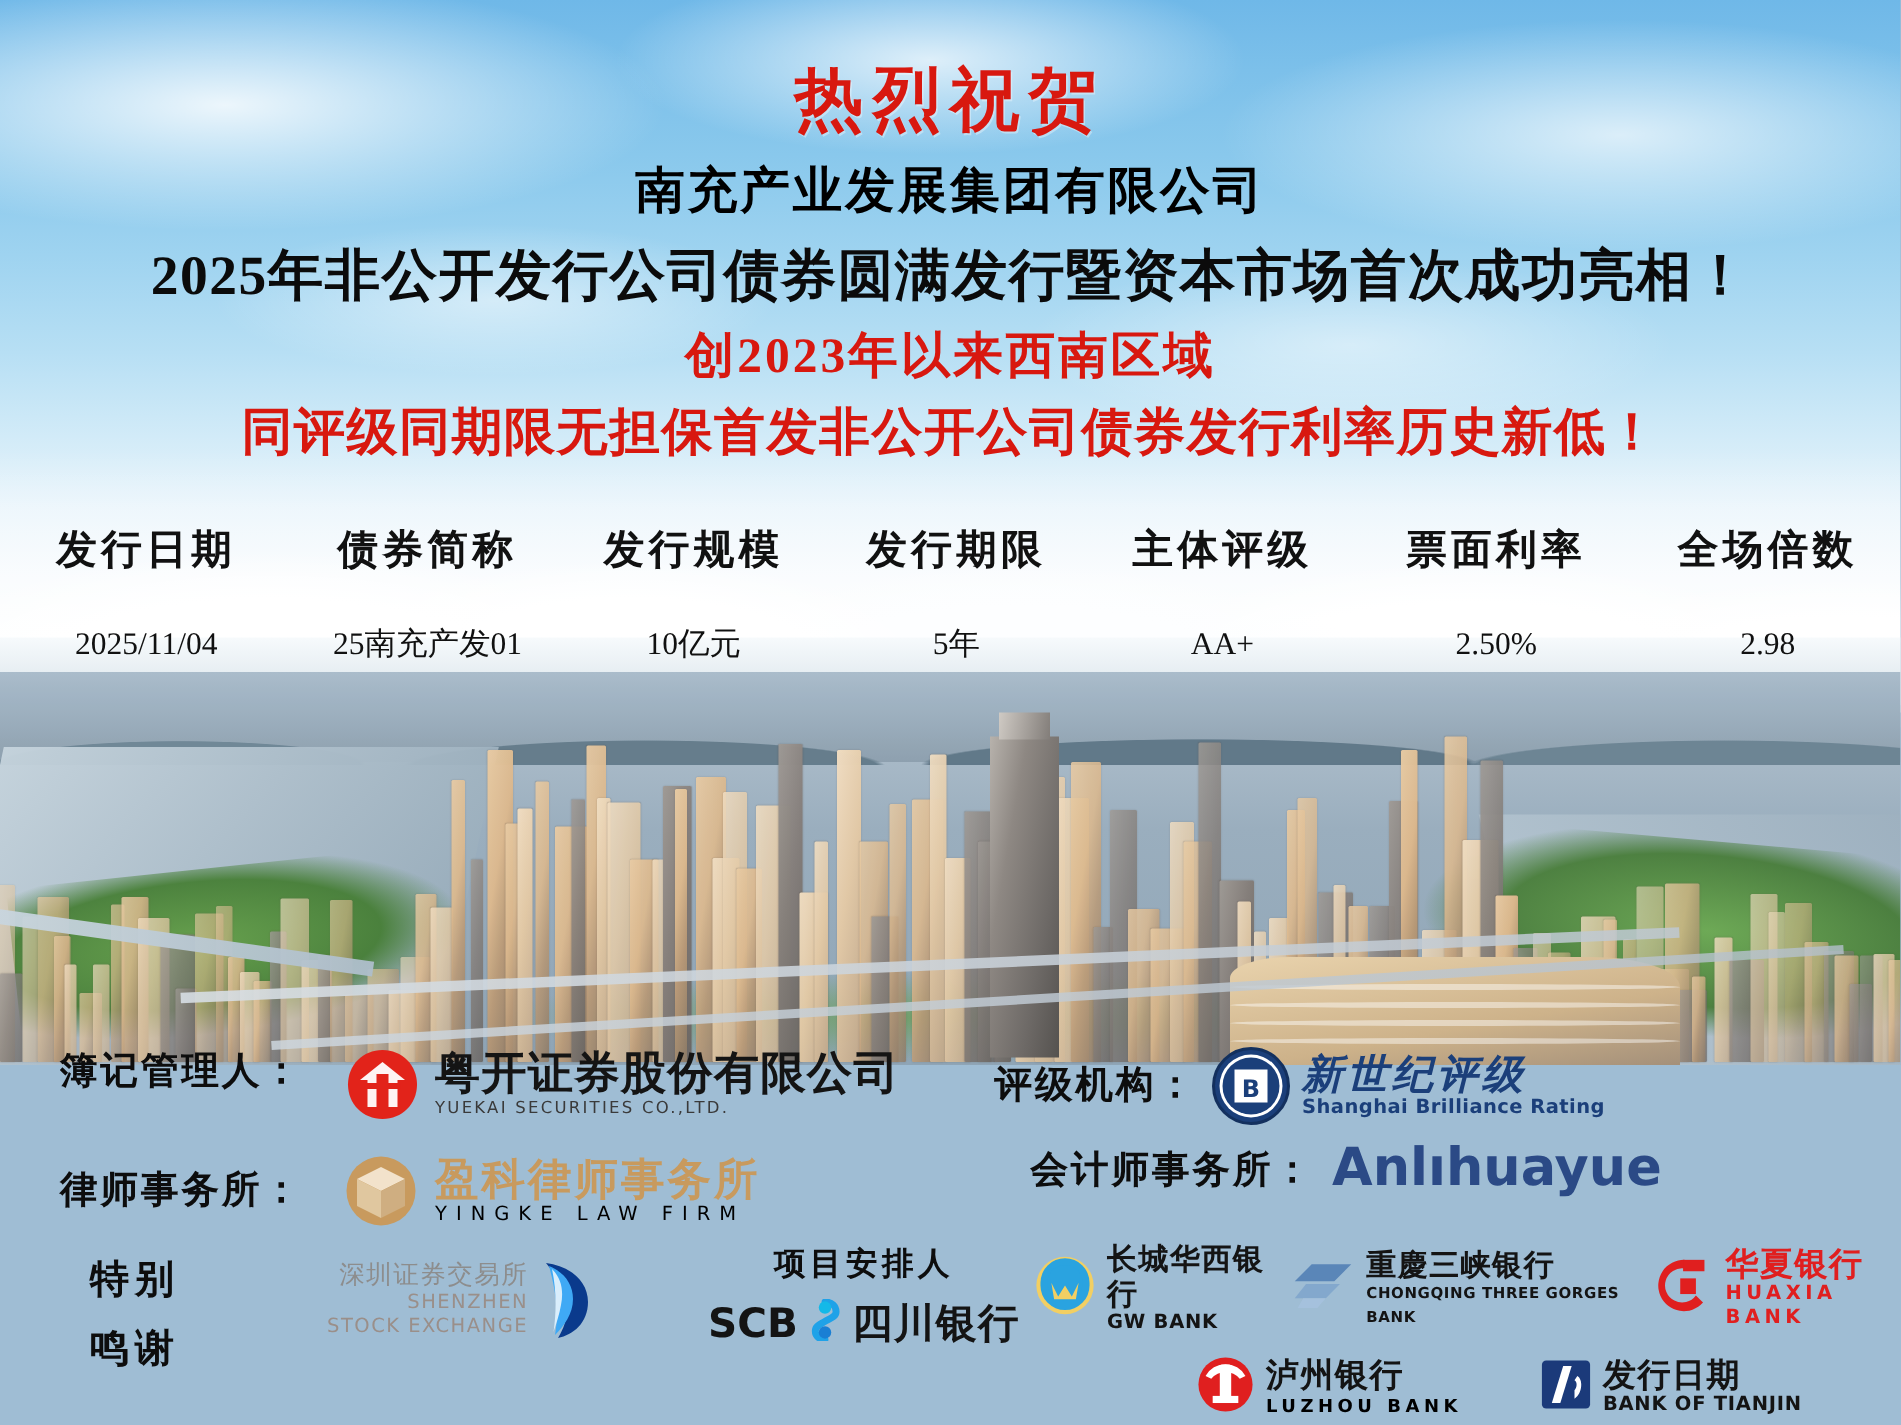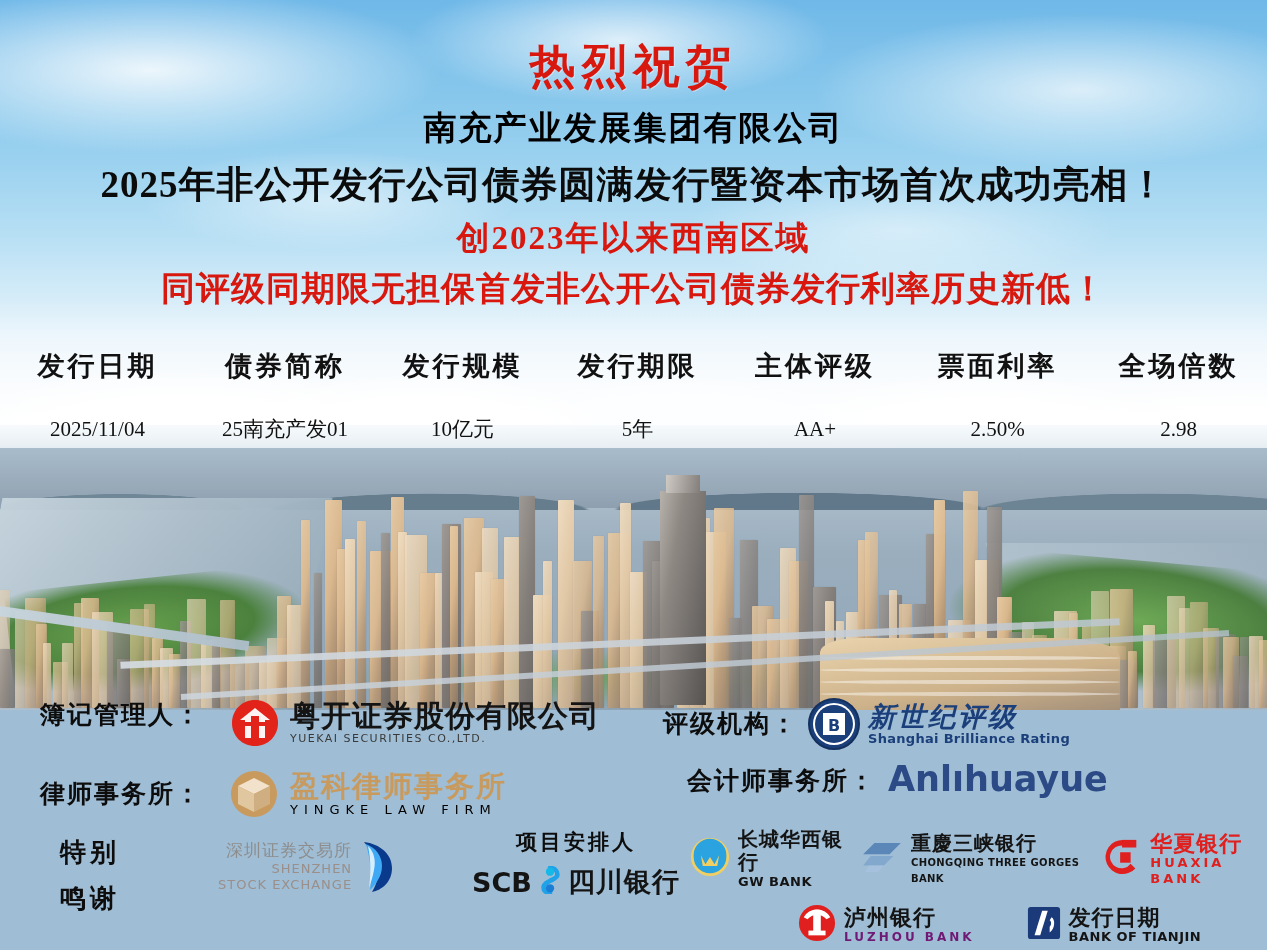--- a/index.html
+++ b/index.html
@@ -495,21 +495,21 @@
               <svg viewBox="0 0 40 40" width="38" height="38">
                 <circle cx="20" cy="20" r="19" fill="#e01f1f"></circle>
                 <path d="M6 14 A16 16 0 0 1 34 14 L30 16 A13 13 0 0 0 10 16 Z" fill="#ffffff"></path>
                 <rect x="16" y="10" width="8" height="22" fill="#ffffff"></rect>
                 <rect x="11" y="28" width="18" height="5" fill="#ffffff"></rect>
                 <rect x="17" y="6" width="6" height="5" fill="#ffffff"></rect>
               </svg>
             </span>
             <span>
               <span class="bk-cn" style="display:block;font-size:22px">泸州银行</span>
-              <span class="bk-en" style="display:block;letter-spacing:3px;font-size:12px;color:#701a75">LUZHOU BANK</span>
+              <span class="bk-en" style="display:block;letter-spacing:3px;font-size:12px;color:#000000">LUZHOU BANK</span>
             </span>
           </div>
 
           <div class="bank">
             <span>
               <svg viewBox="0 0 36 36" width="34" height="34">
                 <rect x="1" y="1" width="34" height="34" rx="3" fill="#1b3a7a"></rect>
                 <path d="M22 5 L14 31 L8 31 L16 5 Z" fill="#ffffff"></path>
                 <path d="M26 12 C30 14 30 24 24 28 L24 22 C26 20 26 16 24 15 Z" fill="#ffffff"></path>
               </svg>

